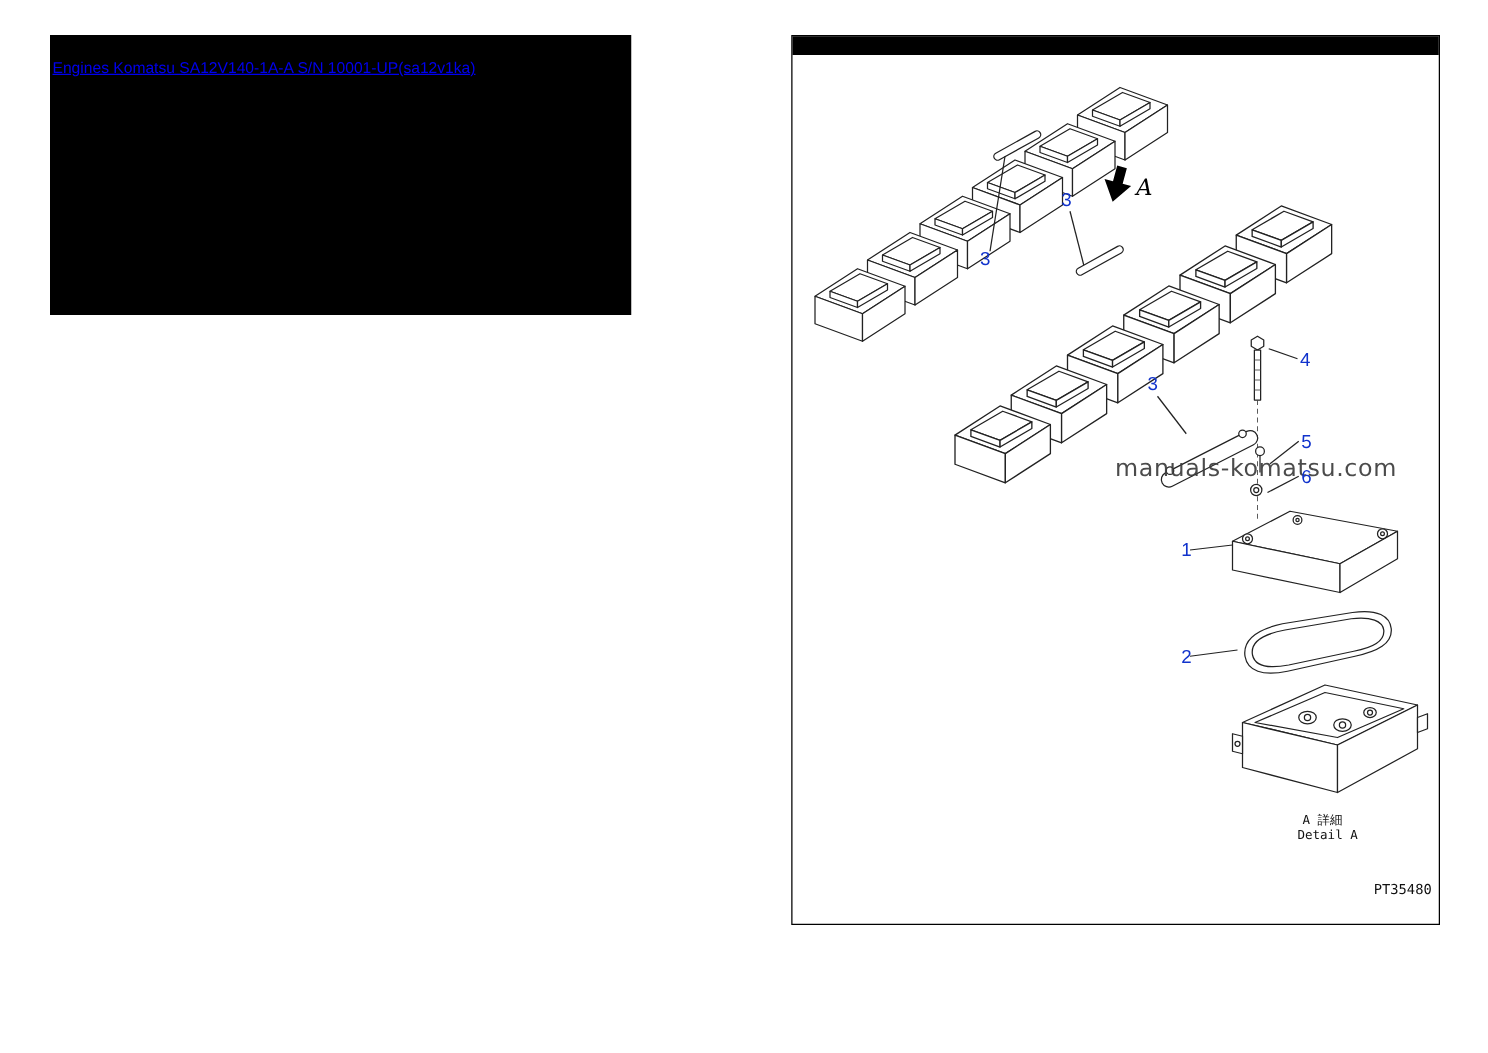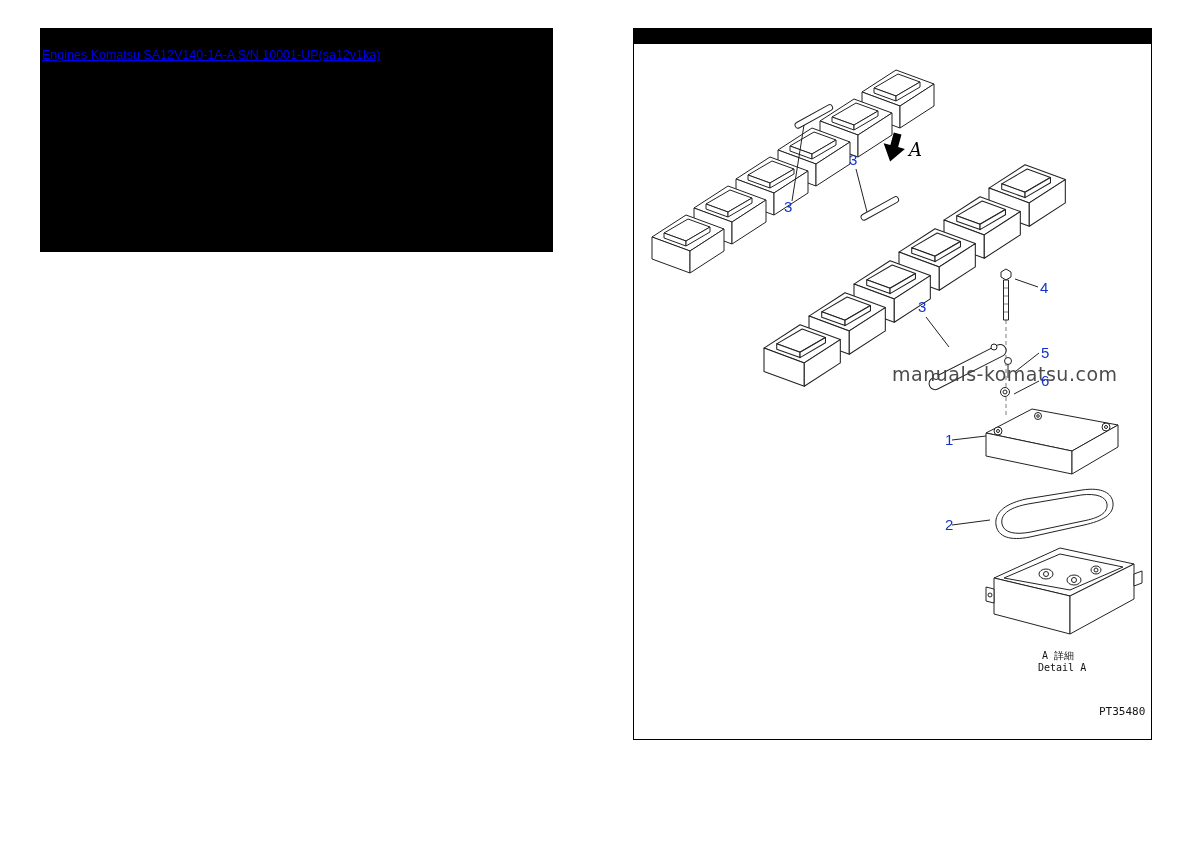--- a/index.html
+++ b/index.html
@@ -1,21 +1,21 @@
 <!DOCTYPE html>
 <html><head>
 <meta charset="utf-8">
 <style>
   html,body{margin:0;padding:0;}
   body{
     width:1190px;height:842px;position:relative;background:#ffffff;
     font-family:"Liberation Sans",sans-serif;overflow:hidden;
   }
   .header-box{
-    position:absolute;left:40px;top:28px;width:513px;height:224px;
+    position:absolute;left:40px;top:28px;width:465px;height:224px;
     background:#000000;box-sizing:border-box;padding:17px 0 0 2px;
   }
   .header-link{
     color:#0000ee;text-decoration:underline;font-size:12.5px;line-height:14px;
     font-family:"Liberation Sans",sans-serif;cursor:pointer;display:inline-block;
   }
   .diagram-panel{
     position:absolute;left:633px;top:28px;width:519px;height:712px;
     border:1px solid #000;box-sizing:border-box;background:#ffffff;
   }

